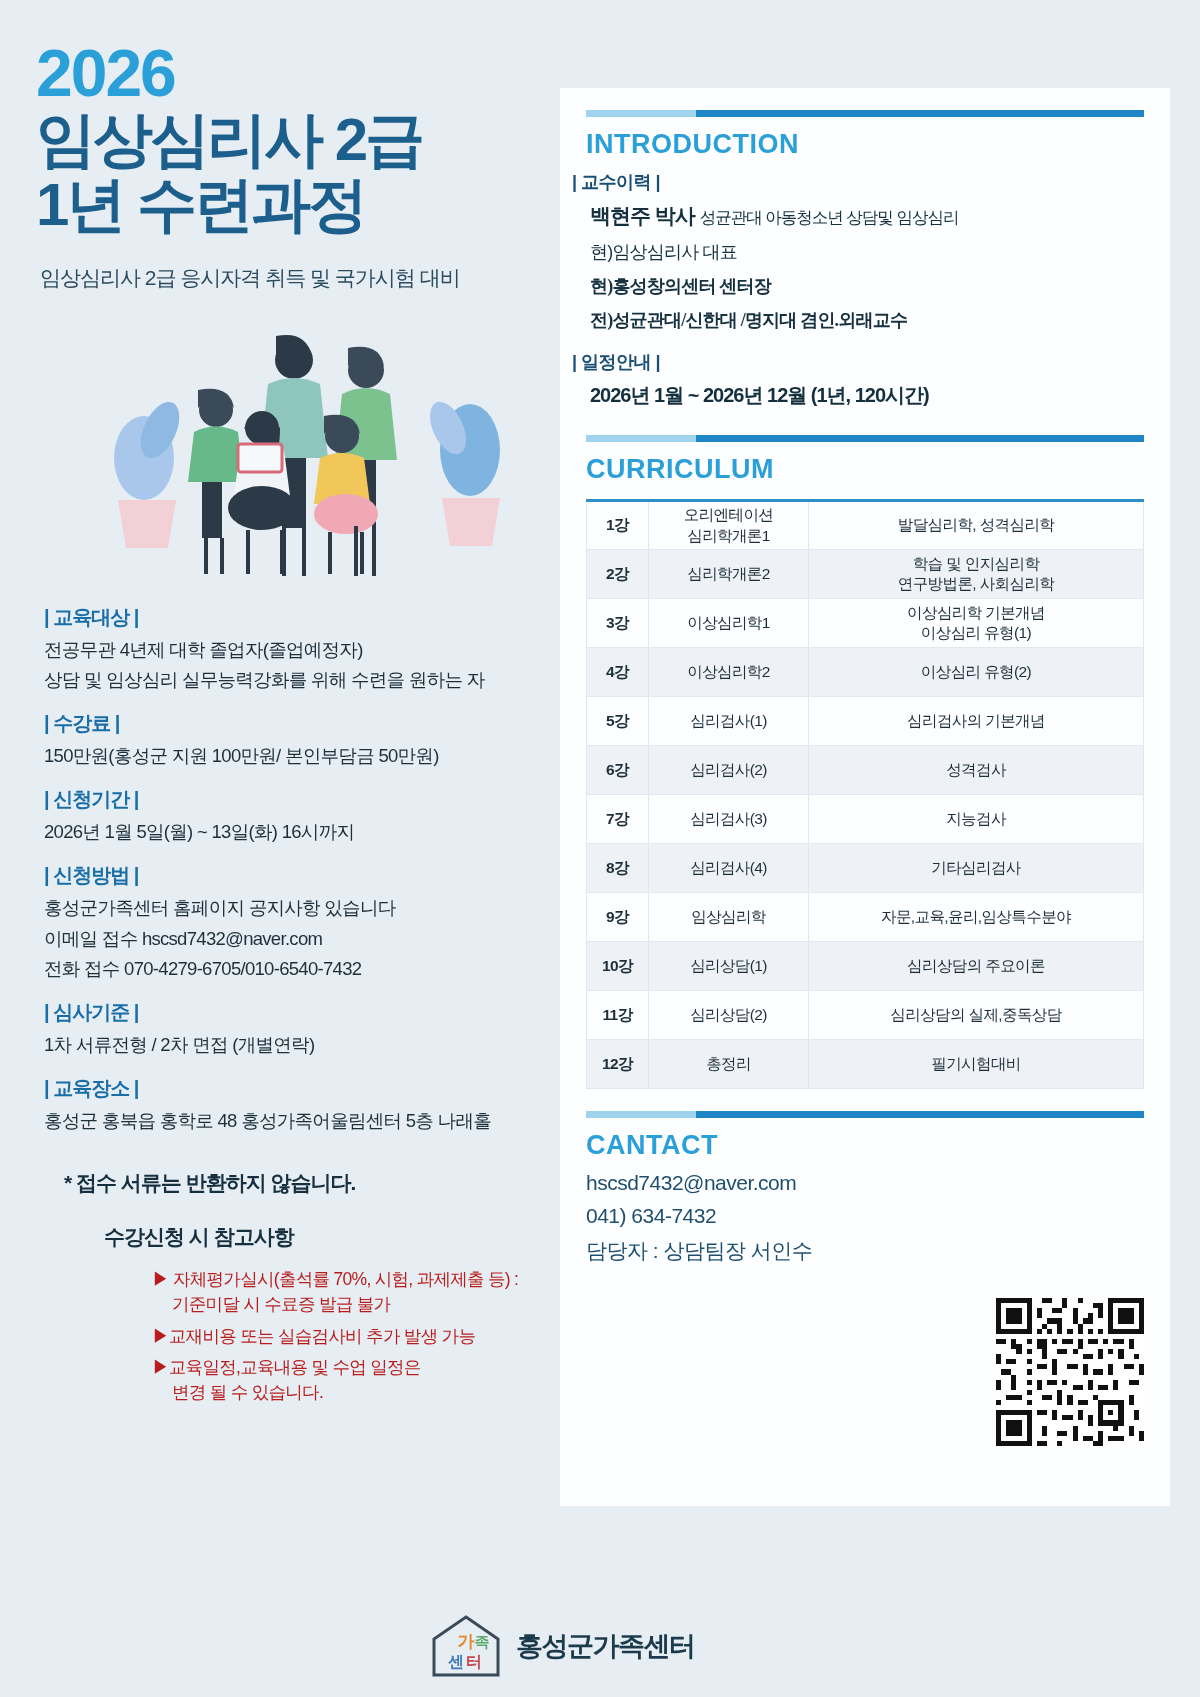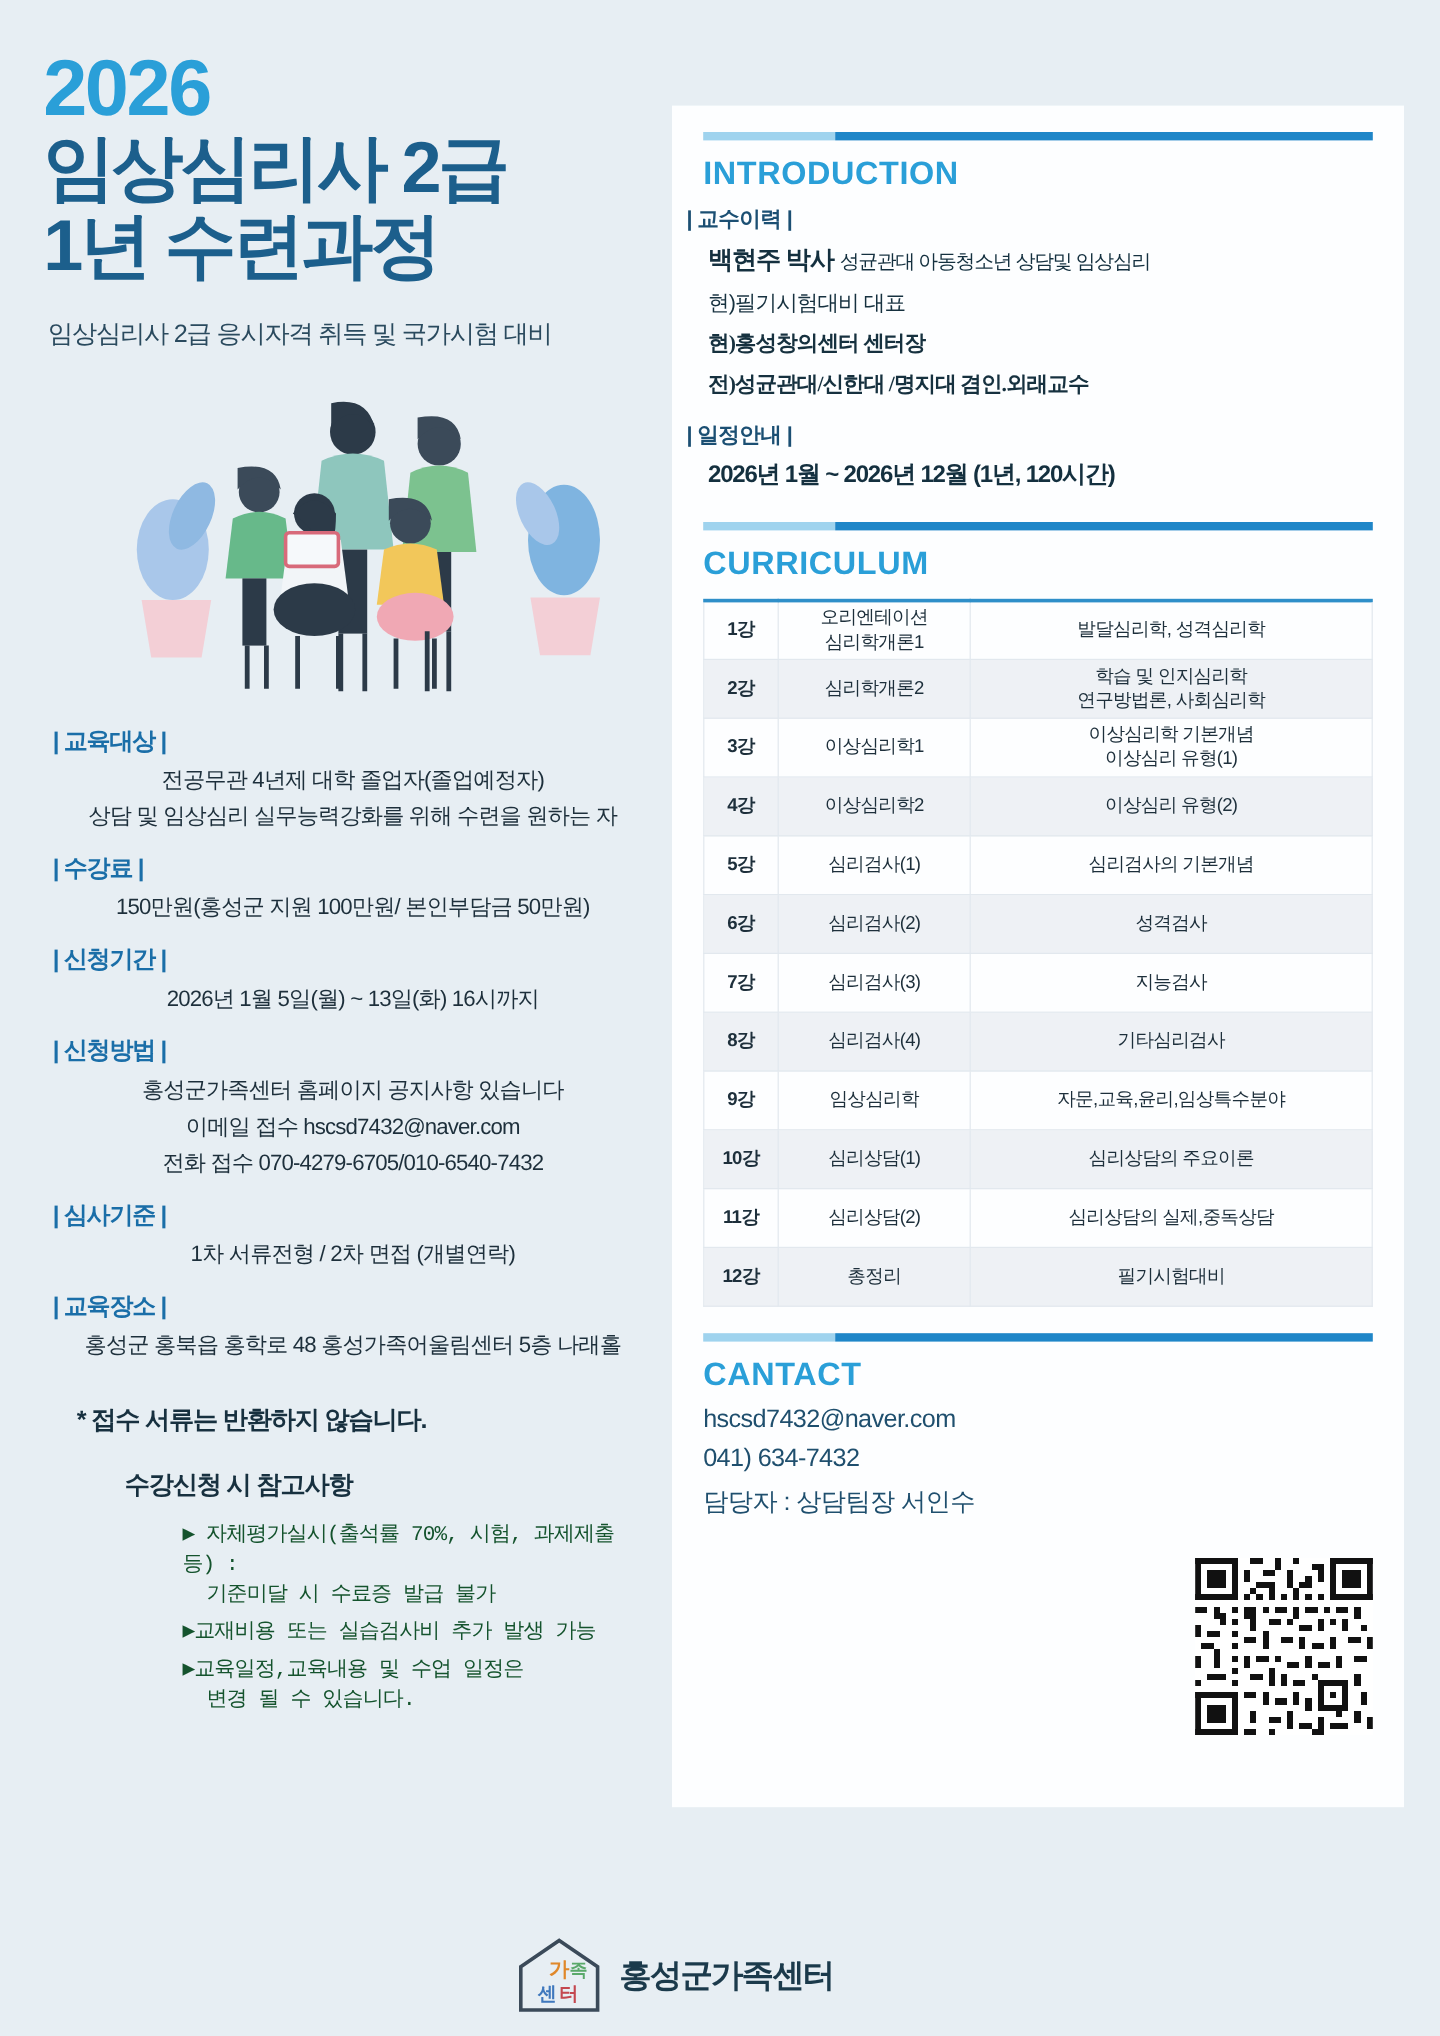--- a/index.html
+++ b/index.html
@@ -35,34 +35,33 @@
 
   
   .info { margin:8px 0 0 16px; width:500px; }
   .info h3 {
     font-size:20px; color:#1a6ea8; font-weight:bold; margin:16px 0 6px 0;
     letter-spacing:-1px;
   }
   .info p {
     margin:4px 0; font-size:18.5px; line-height:1.45; color:#1d2f3b;
     letter-spacing:-0.7px;
-    text-align:center;
   }
   .notice {
     margin:34px 0 0 36px; font-size:21px; font-weight:bold; color:#17303f;
     letter-spacing:-1px;
   }
   .refer-title {
     margin:26px 0 10px 76px; font-size:21px; font-weight:bold; color:#17303f;
     letter-spacing:-1px;
   }
   .refer { margin-left:84px; width:430px; }
   .refer li {
     list-style:none; font-size:17.5px; line-height:1.42; margin-bottom:7px;
-    letter-spacing:-0.7px; color:#14532d;font-family:Liberation Mono, monospace;
+    letter-spacing:-0.7px; color:#b91c1c;
   }
   .refer li .ind { display:block; padding-left:20px; }
 
   
   .right {
     position:absolute; left:560px; top:88px; width:610px; height:1418px;
     background:#fdfeff;
   }
   .rule { height:7px; background:#1f86c8; margin:0 0 0 0; }
   .rule.short { width:120px; background:#9fd3ee; }
@@ -224,21 +223,21 @@
       <div class="rule" style="flex:1;"></div>
     </div>
     <div class="sec-h">INTRODUCTION</div>
     <div class="lbl">| <span>교수이력</span> |</div>
 
     <div class="prof">
       <div class="nm">
         <span style="font-size:21px;font-weight:bold;">백현주 박사</span>
         <span>성균관대 아동청소년 상담및 임상심리</span>
       </div>
-      <p>현)필기시험대비 대표</p>
+      <p>현)임상심리사 대표</p>
       <p class="b">현)홍성창의센터 센터장</p>
       <p class="b">전)성균관대/신한대 /명지대 겸인.외래교수</p>
     </div>
 
     <div class="lbl" style="margin-top:18px;">| <span>일정안내</span> |</div>
     <div class="sched">
       <div class="big">2026년 1월 ~ 2026년 12월 (1년, 120시간)</div>
     </div>
 
     <div class="rule-wrap" style="margin:26px 26px 0 26px;">

